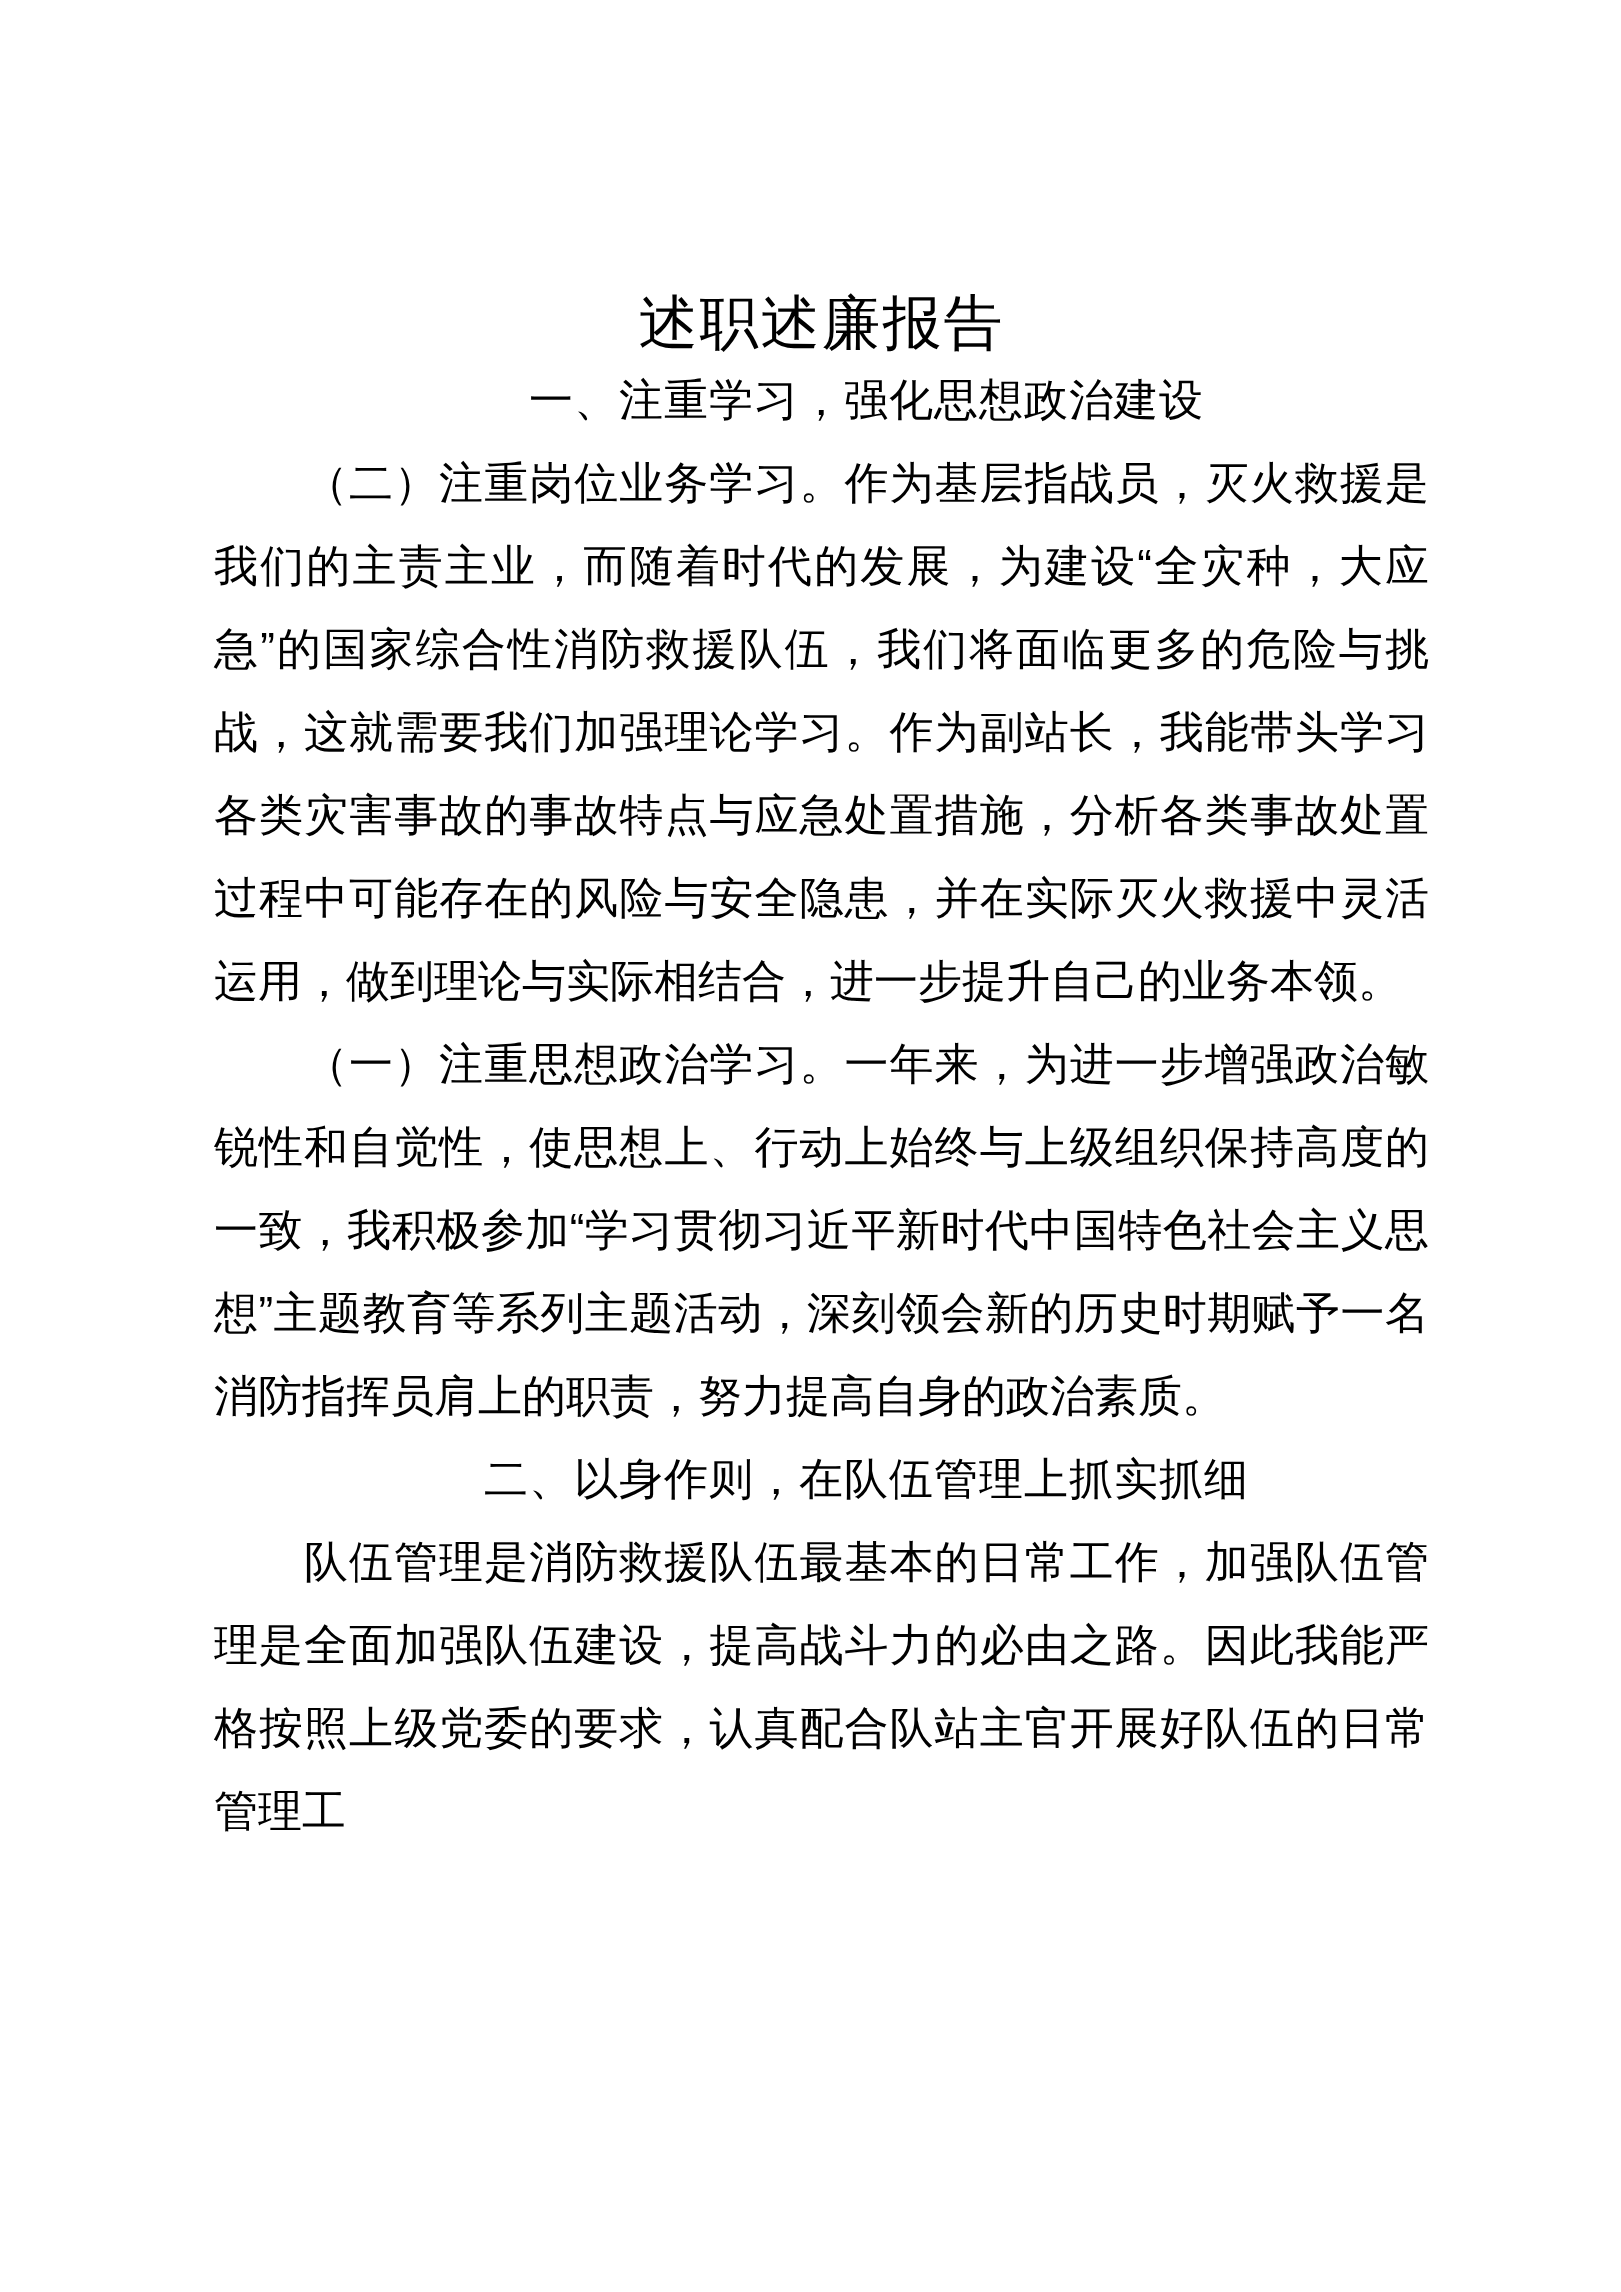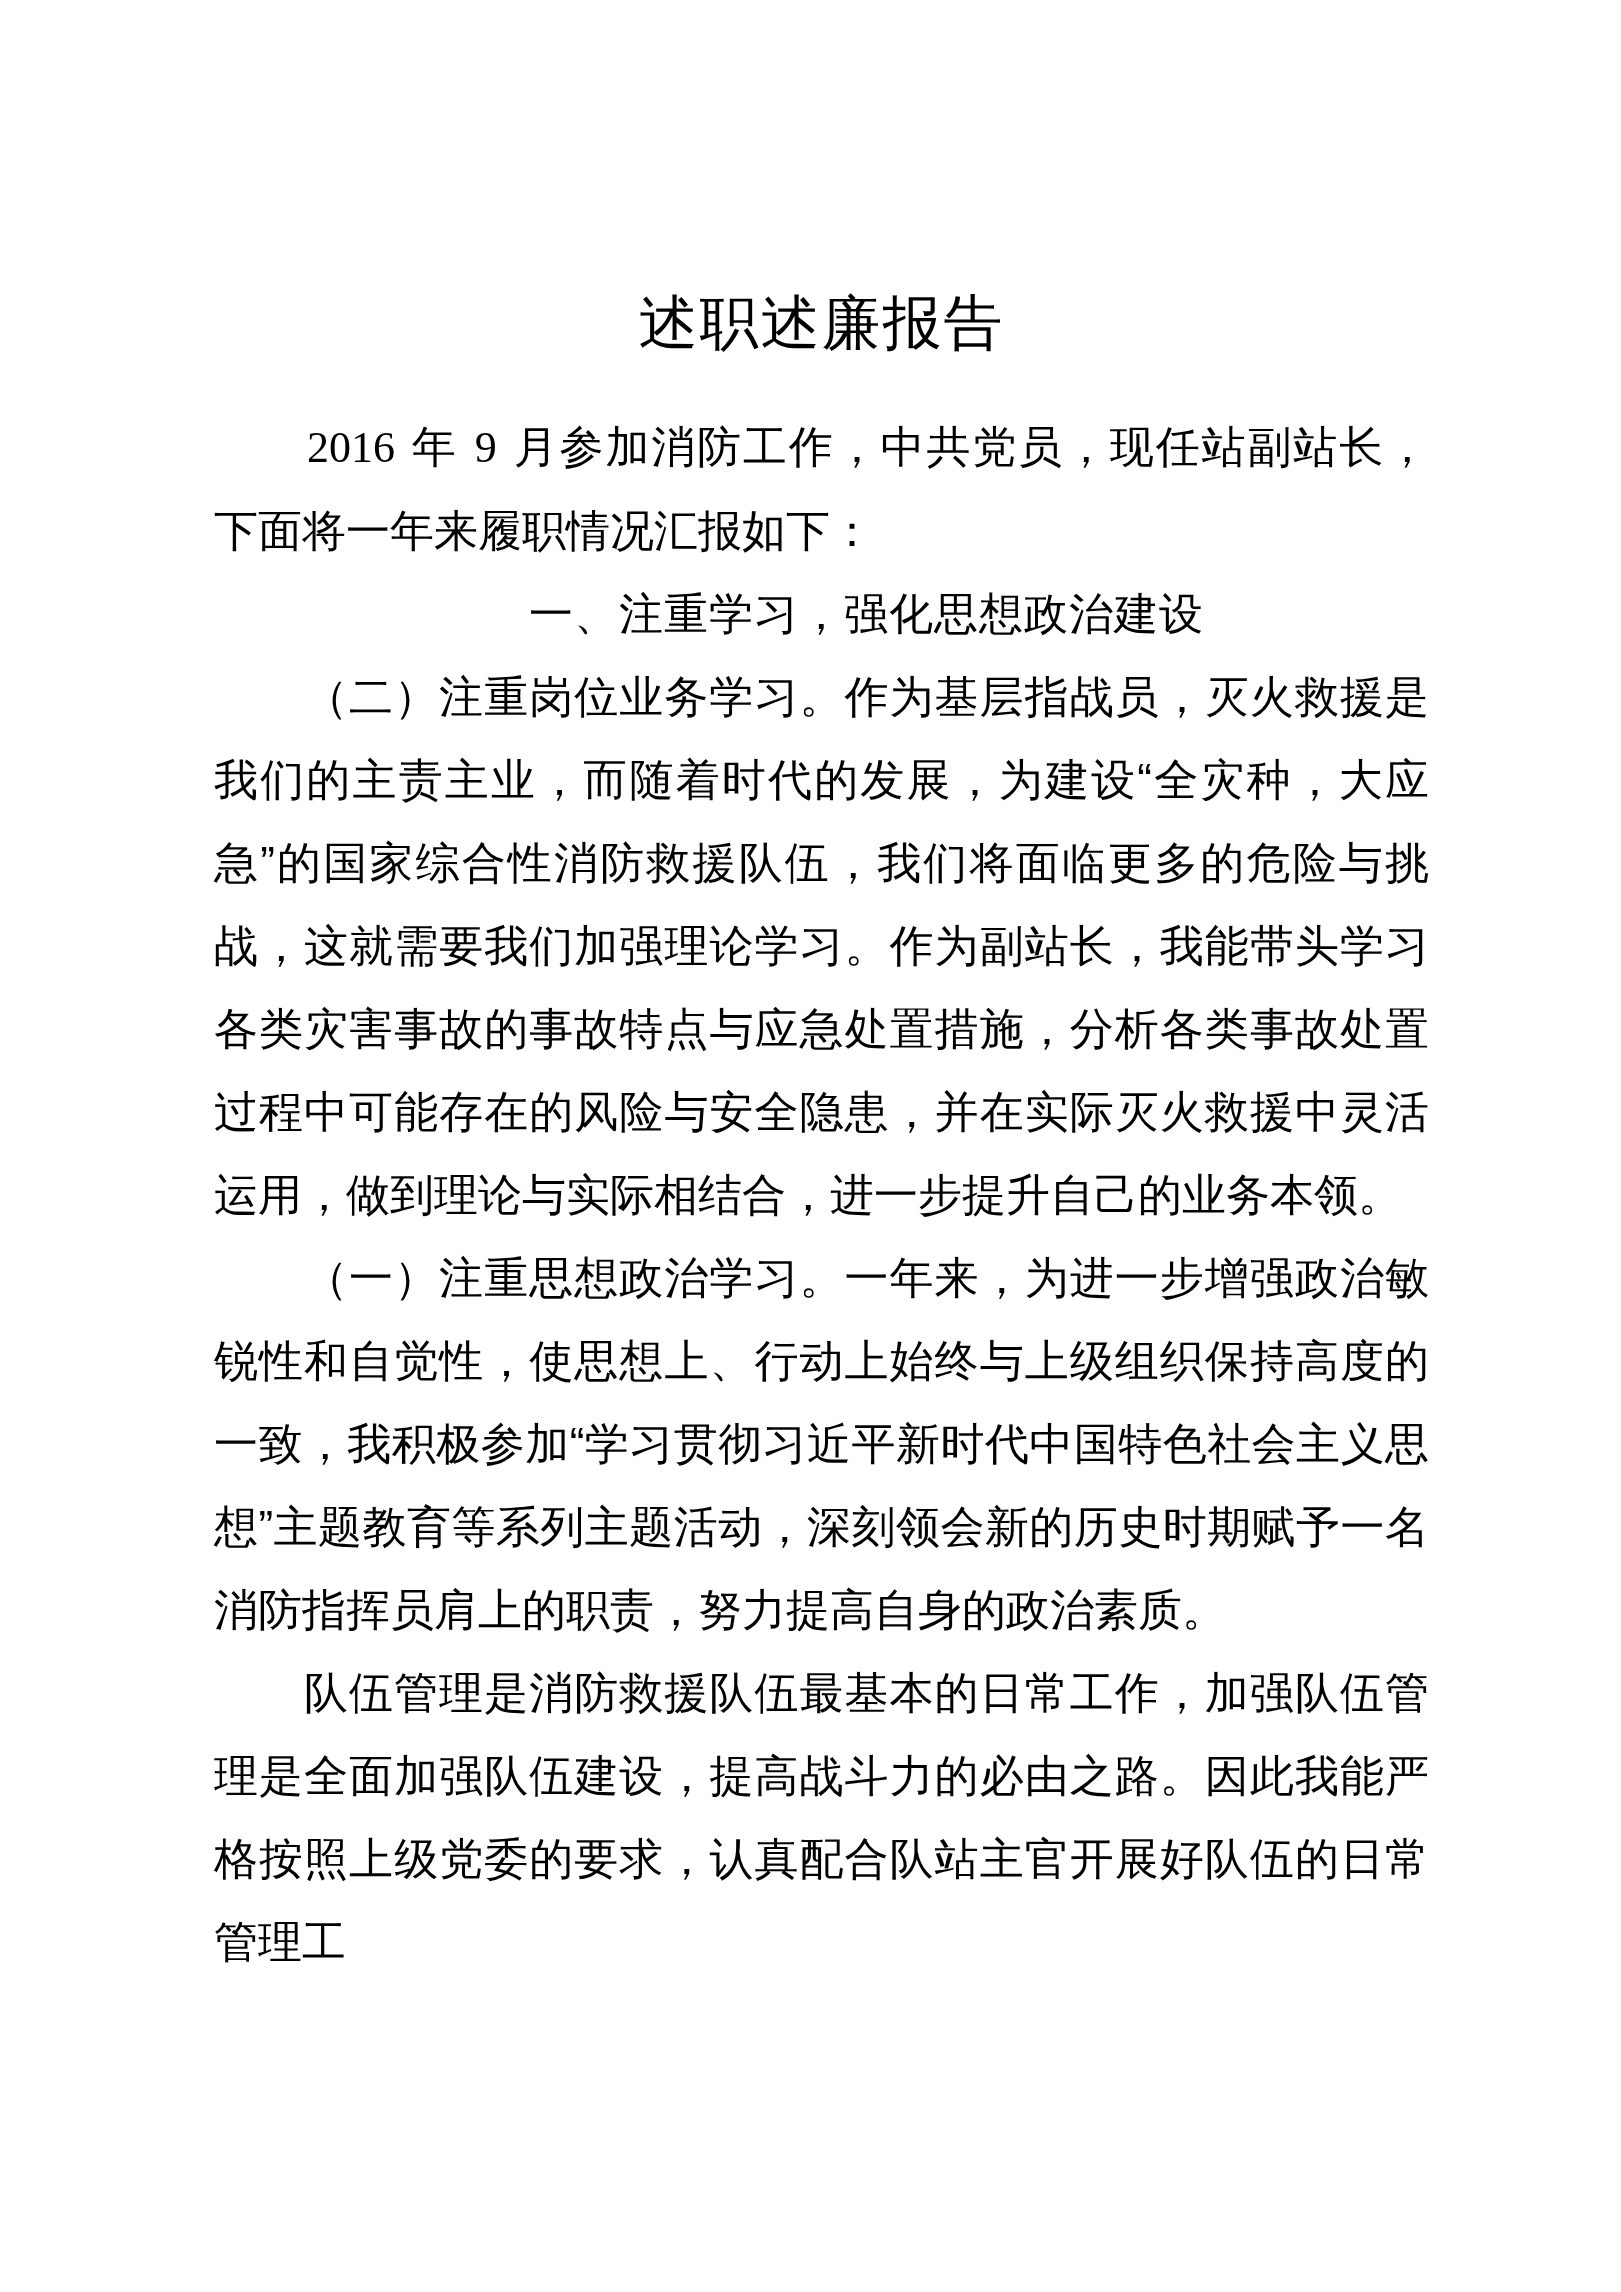--- a/index.html
+++ b/index.html
@@ -71,23 +71,23 @@
 </style>
 </head>
 <body>
 
 <div class="page">
   <div class="content">
 
     <h1 class="doc-title">述职述廉报告</h1>
 
     <div id="body-blocks">
-        <p class="para indent first"><span class="num">2016</span> 年 <span class="num">9</span> 月参加消防工作，中共党员，现任站副站长，下面将一年来履职情况汇报如下：</p>
         <p class="heading">一、注重学习，强化思想政治建设</p>
         <p class="para indent">（二）注重岗位业务学习。作为基层指战员，灭火救援是我们的主责主业，而随着时代的发展，为建设“全灾种，大应急”的国家综合性消防救援队伍，我们将面临更多的危险与挑战，这就需要我们加强理论学习。作为副站长，我能带头学习各类灾害事故的事故特点与应急处置措施，分析各类事故处置过程中可能存在的风险与安全隐患，并在实际灭火救援中灵活运用，做到理论与实际相结合，进一步提升自己的业务本领。</p>
         <p class="para indent">（一）注重思想政治学习。一年来，为进一步增强政治敏锐性和自觉性，使思想上、行动上始终与上级组织保持高度的一致，我积极参加“学习贯彻习近平新时代中国特色社会主义思想”主题教育等系列主题活动，深刻领会新的历史时期赋予一名消防指挥员肩上的职责，努力提高自身的政治素质。</p>
+        <p class="heading">二、以身作则，在队伍管理上抓实抓细</p>
         <p class="para indent">队伍管理是消防救援队伍最基本的日常工作，加强队伍管理是全面加强队伍建设，提高战斗力的必由之路。因此我能严格按照上级党委的要求，认真配合队站主官开展好队伍的日常管理工</p>
       </div>
 
     <div class="tail-spacer"></div>
   </div>
 </div>
 
 
 </body></html>

